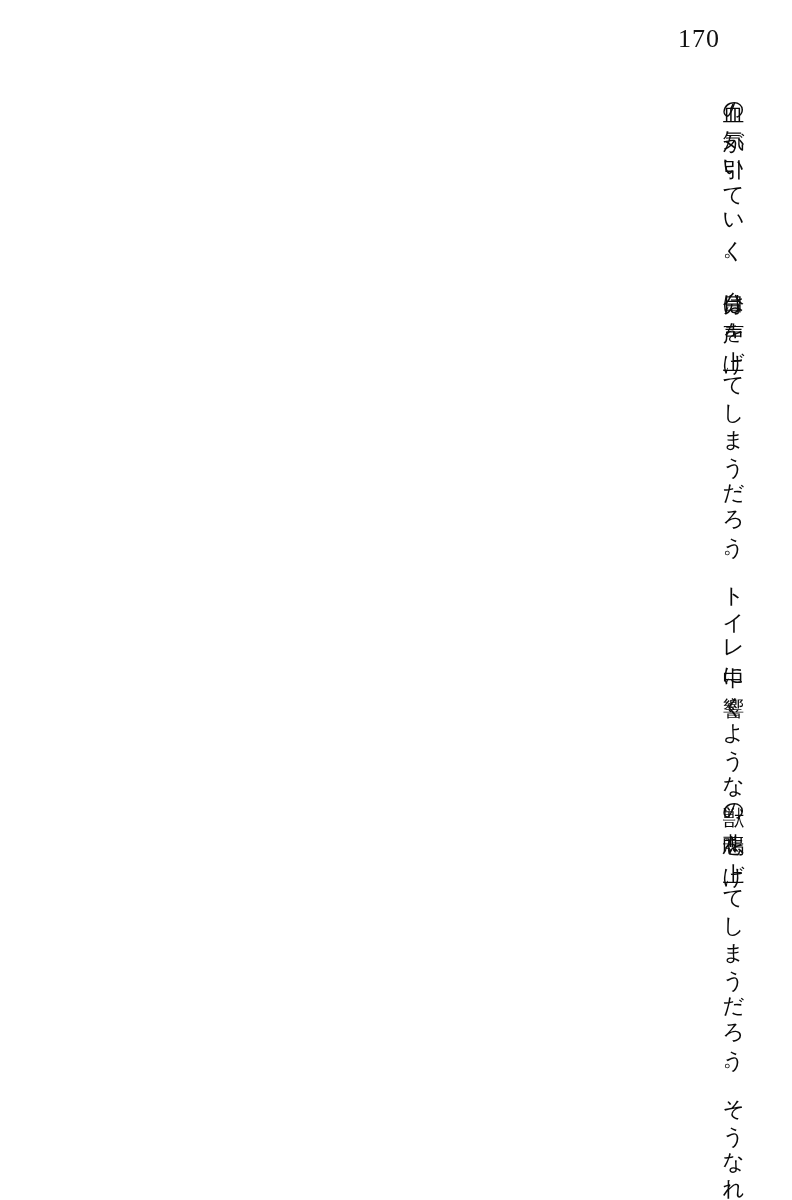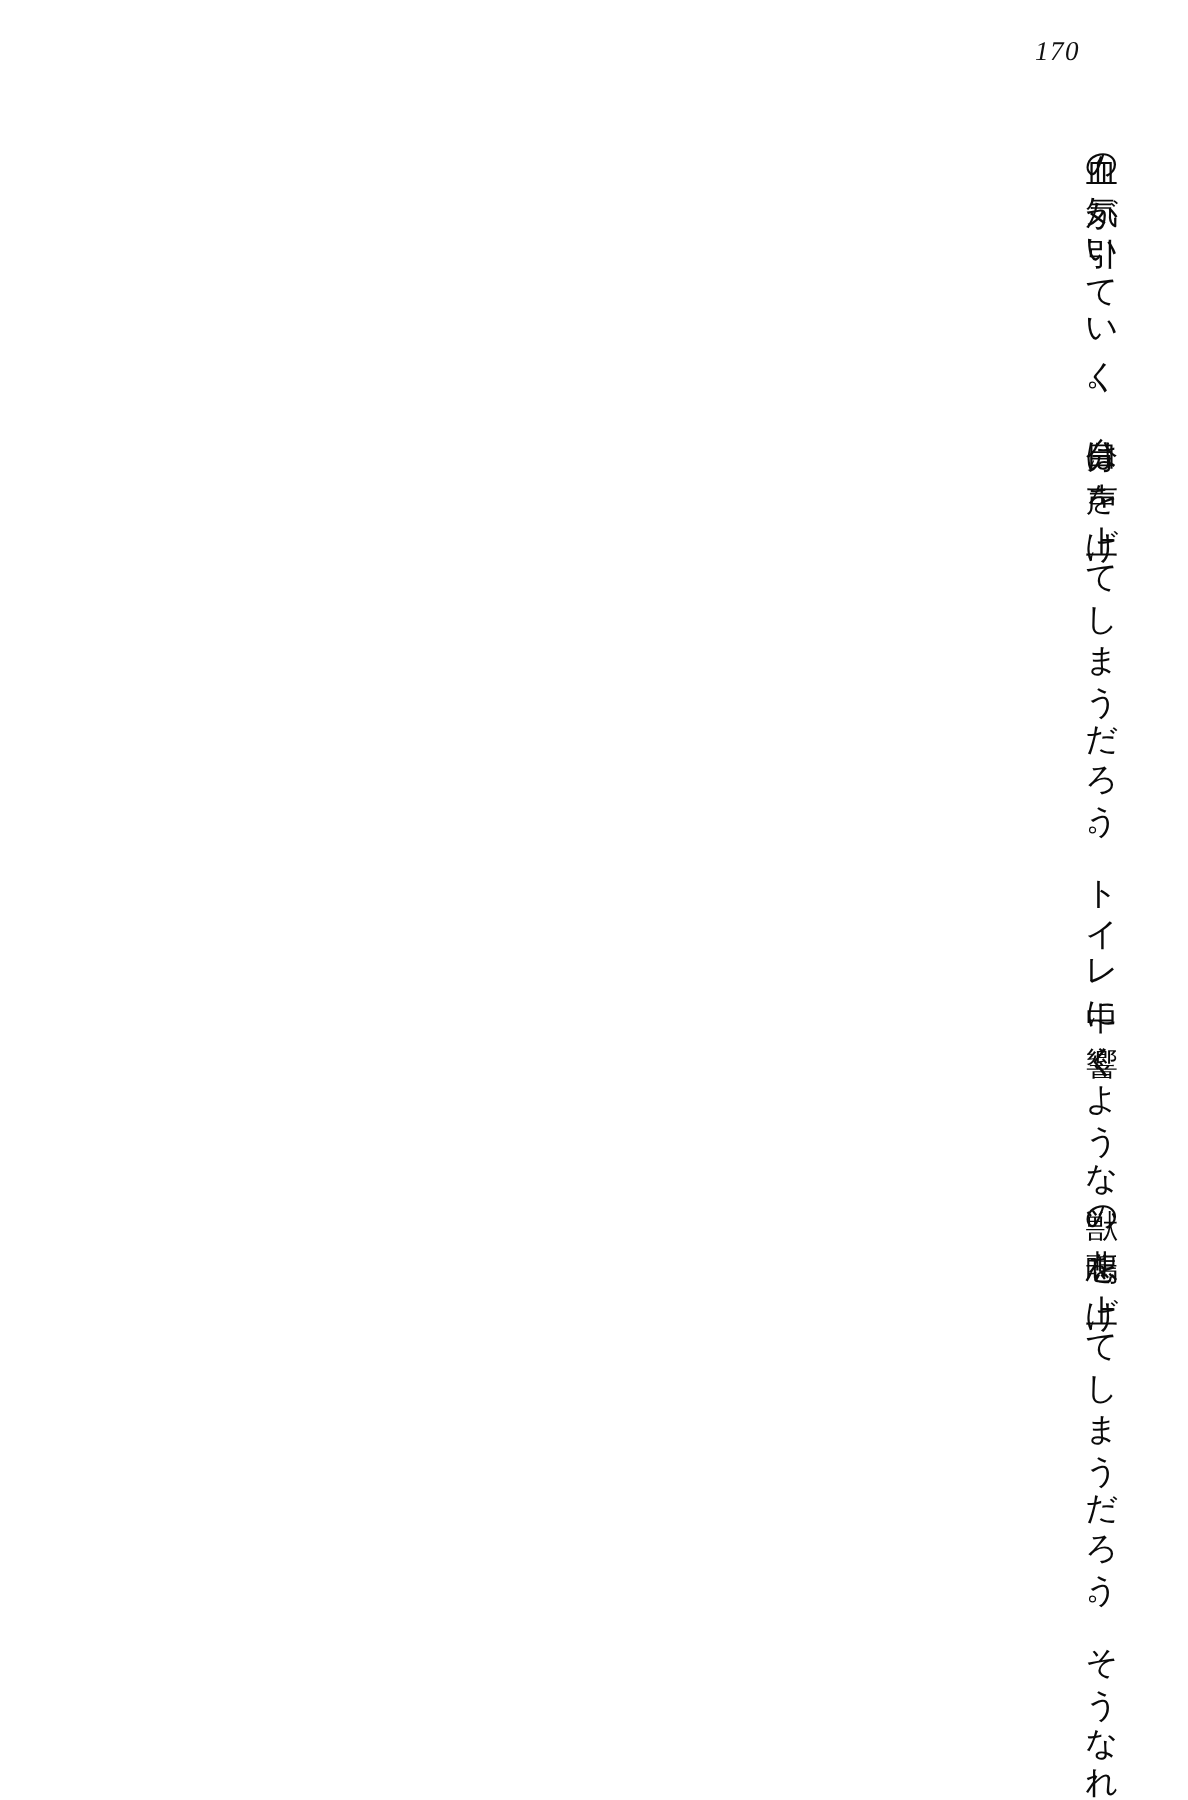--- a/index.html
+++ b/index.html
@@ -23,22 +23,21 @@
     width: 792px;
     height: 1200px;
     background: #ffffff;
   }
 
   .page-number {
     position: absolute;
     right: 72px;
     top: 24px;
     font-family: "Liberation Serif", "DejaVu Serif", serif;
-    font-style: italic;
-    font-size: 18px;
+    font-size: 26px;
     letter-spacing: 1px;
     color: #111111;
   }
 
   .text-block {
     position: absolute;
     right: 48px;
     top: 86px;
     height: 1040px;
     display: flex;

